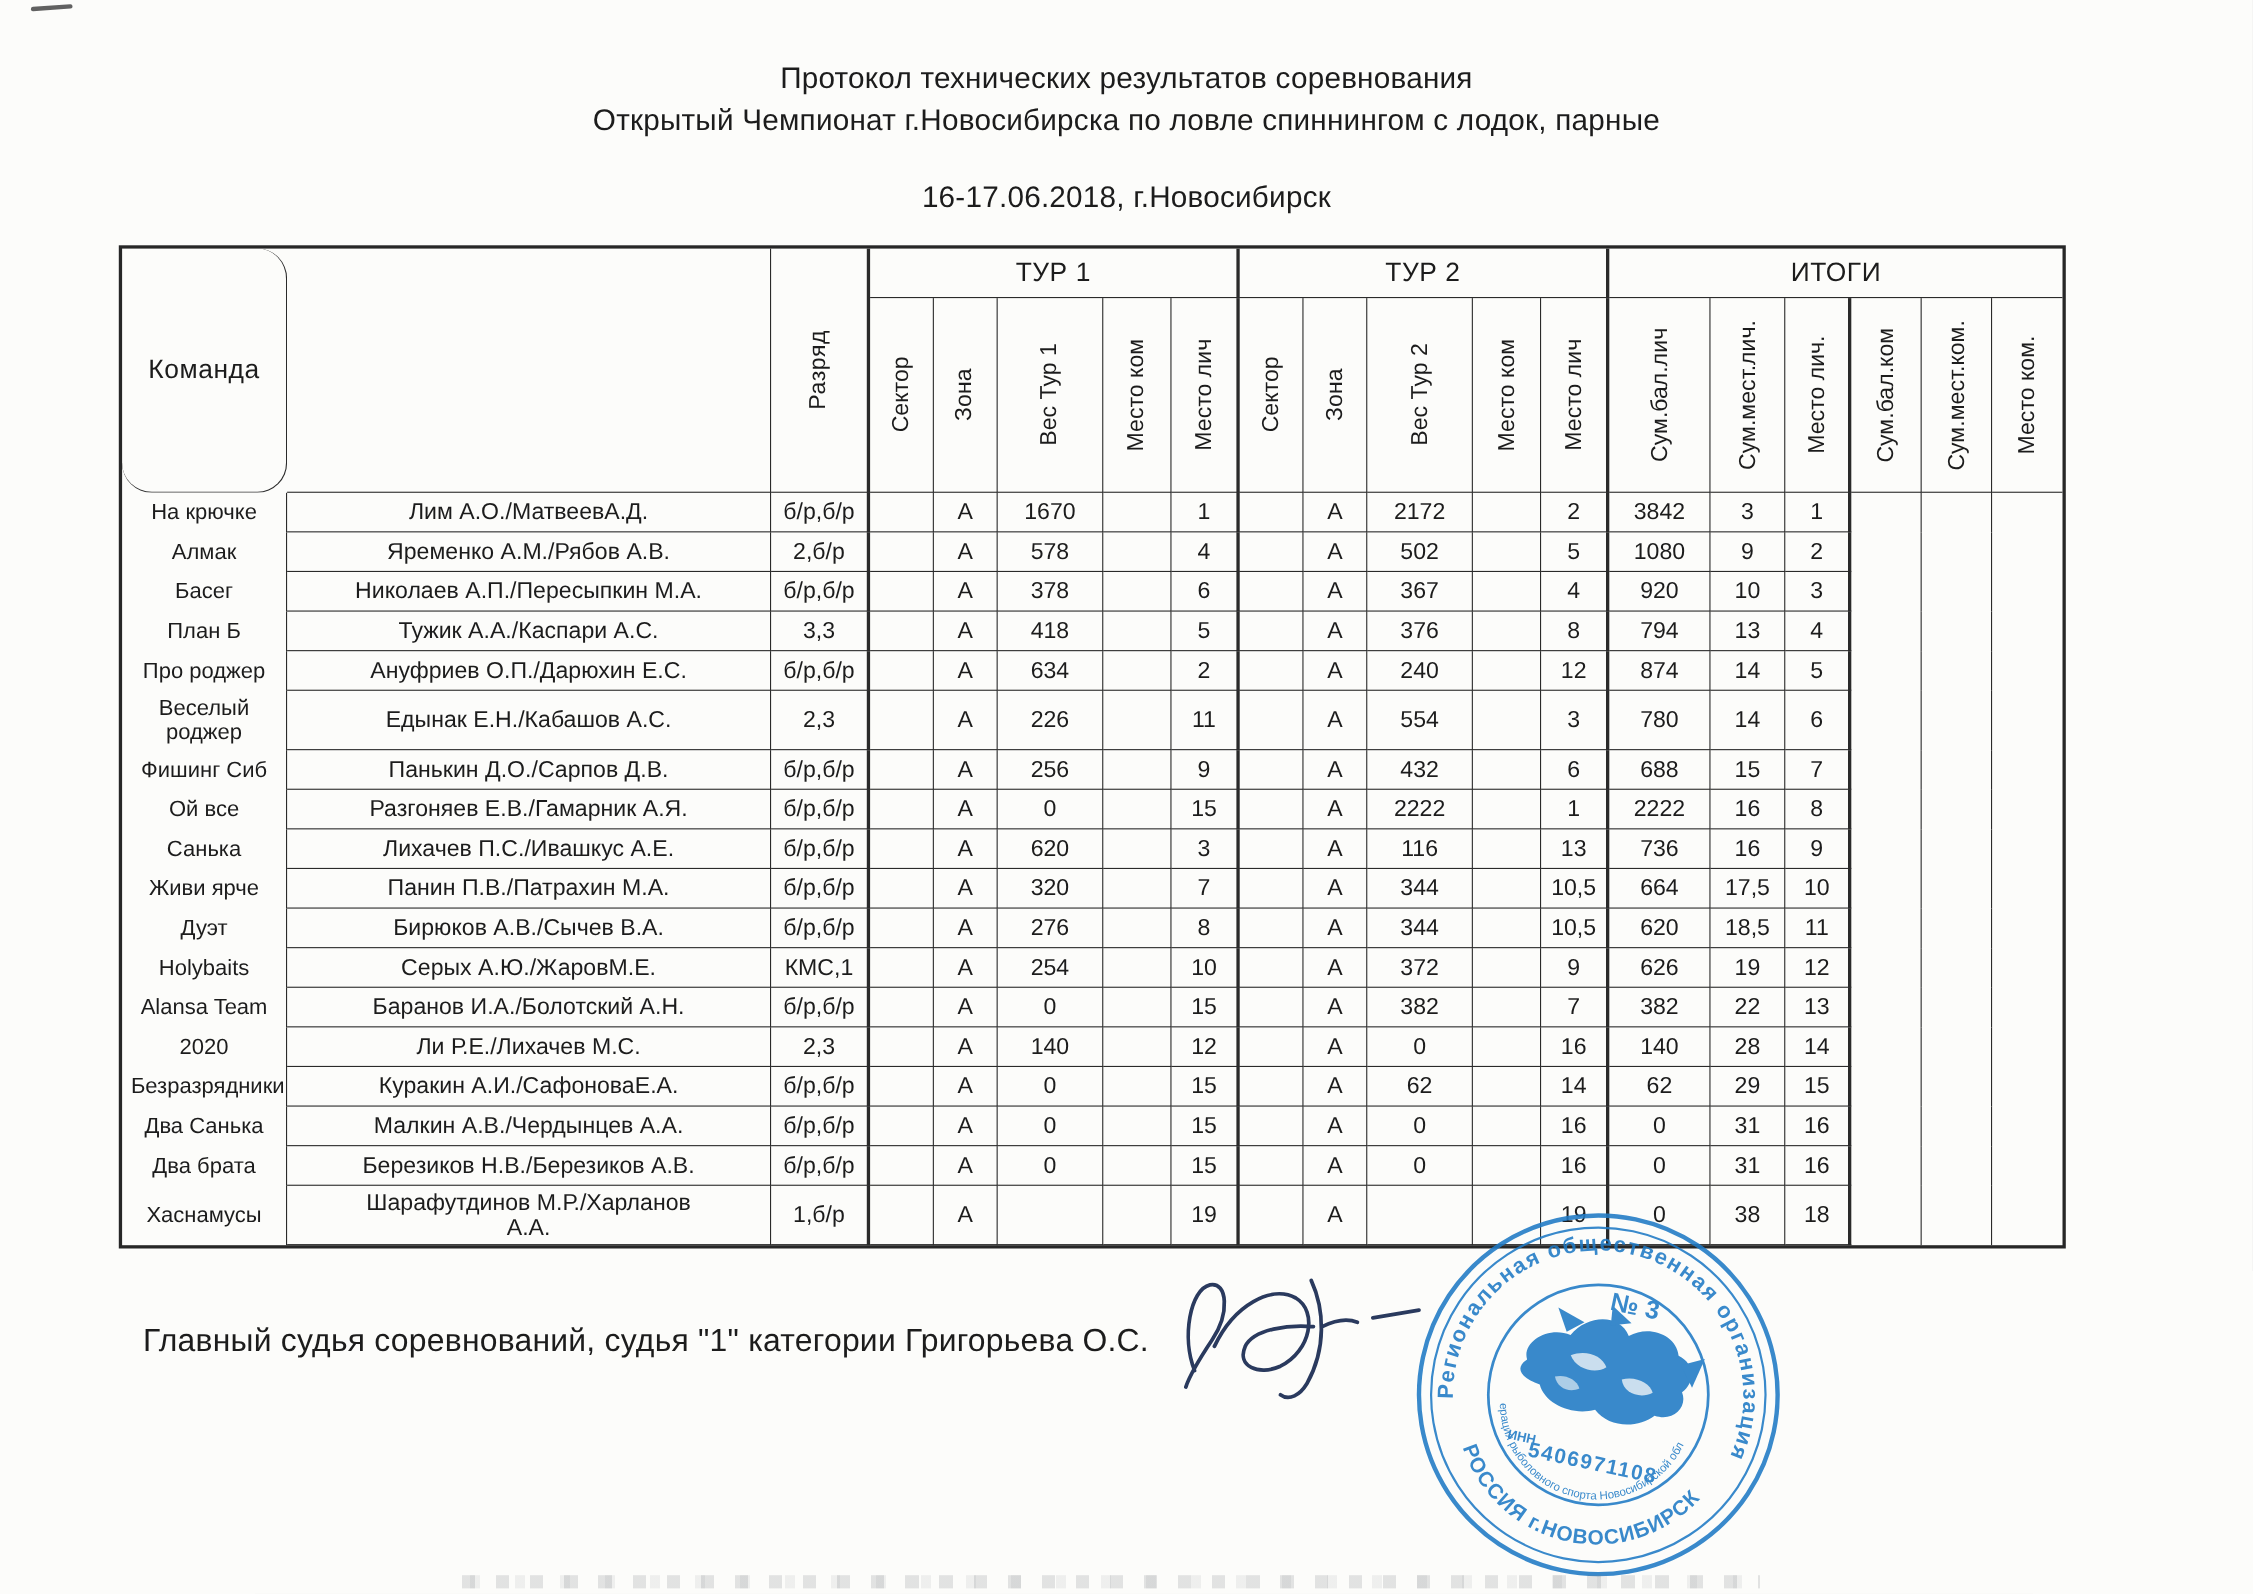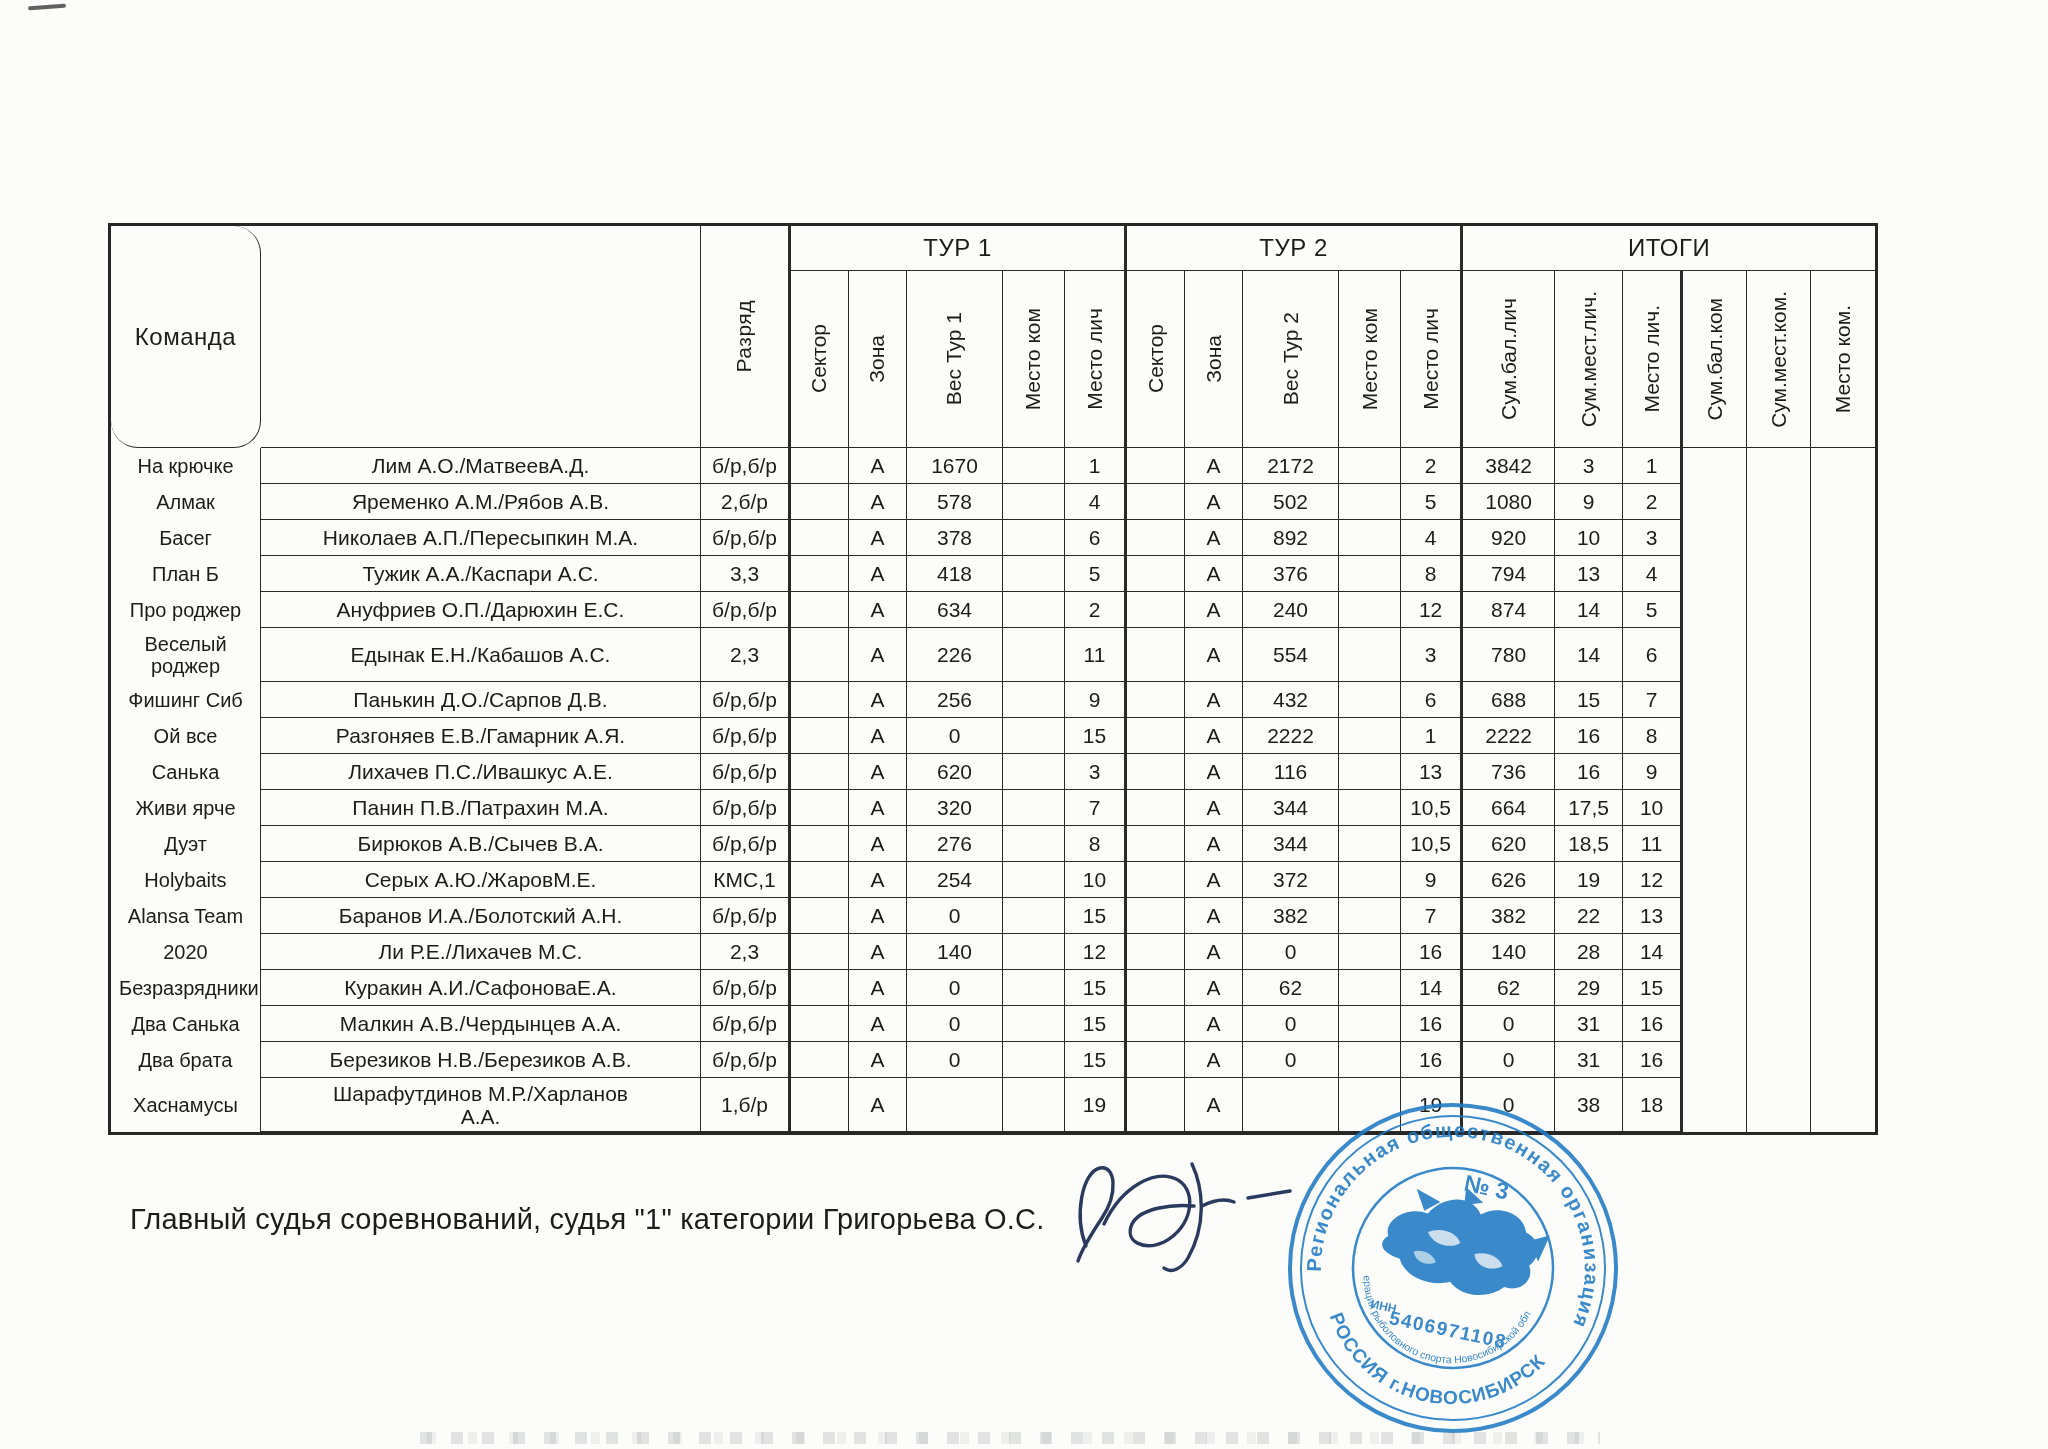--- a/index.html
+++ b/index.html
@@ -51,20 +51,25 @@
     background:
       repeating-linear-gradient(90deg, rgba(120,124,130,.20) 0 12px, transparent 12px 31px),
       repeating-linear-gradient(90deg, transparent 0 7px, rgba(140,144,150,.12) 7px 16px, transparent 16px 41px);
   }
 </style>
 </head>
 <body>
 
 <div class="page">
 
+  <div class="titleblock">
+    <div>Протокол технических результатов соревнования</div>
+    <div>Открытый Чемпионат г.Новосибирска по ловле спиннингом с лодок, парные</div>
+    <div class="dateline">16-17.06.2018, г.Новосибирск</div>
+  </div>
 
   <table class="results">
     <colgroup>
       <col style="width:150px">
         <col style="width:440px">
         <col style="width:90px">
       <col style="width:58px">
         <col style="width:58px">
         <col style="width:96px">
         <col style="width:62px">
@@ -191,21 +196,21 @@
         <td class="team nb">Басег</td>
         <td class="pair">Николаев А.П./Пересыпкин М.А.</td>
         <td class="rz bR">б/р,б/р</td>
         <td></td>
         <td>А</td>
         <td>378</td>
         <td></td>
         <td class="bR">6</td>
         <td></td>
         <td>А</td>
-        <td>892</td>
+        <td>367</td>
         <td></td>
         <td class="bR">4</td>
         <td>920</td>
         <td>10</td>
         <td class="bR">3</td>
         <td class="nb"></td>
         <td class="nb"></td>
         <td class="nb"></td>
       </tr>
         <tr>

